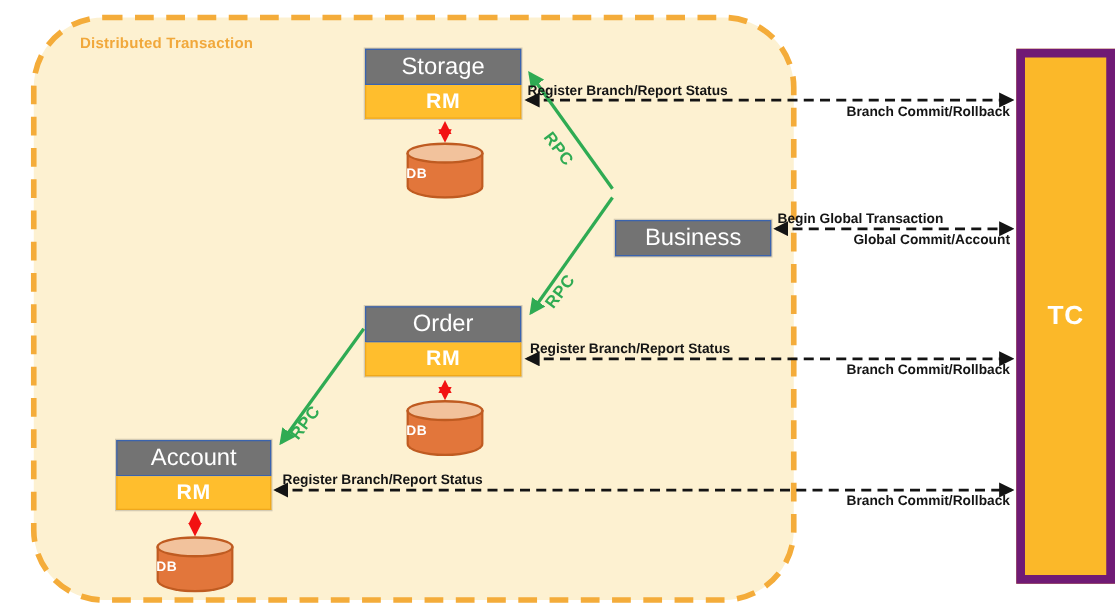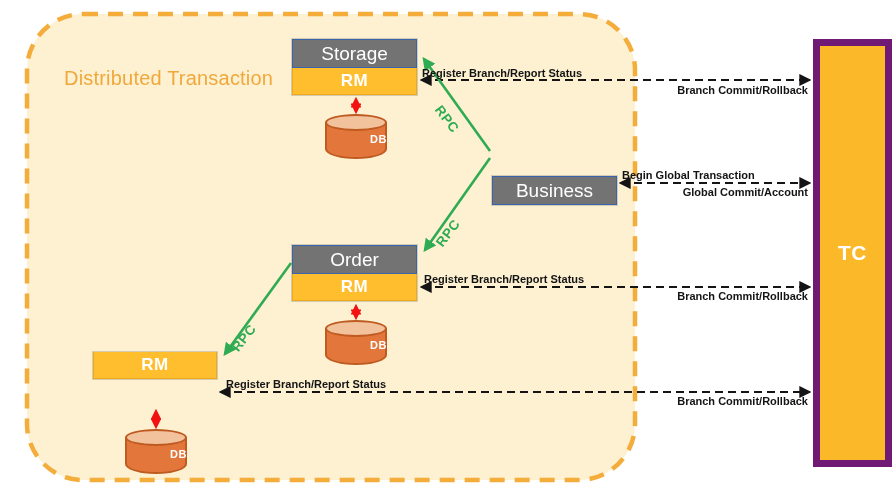--- a/index.html
+++ b/index.html
@@ -1,34 +1,34 @@
 <!DOCTYPE html>
 <html><head>
 <meta charset="utf-8">
 <style>
   html,body{margin:0;padding:0;background:#fff;font-family:"Liberation Sans",sans-serif;}
   .stage{position:relative;width:896px;height:491px;background:#fff;overflow:hidden;}
   .overlay{position:absolute;left:0;top:0;width:896px;height:491px;}
   .abs{position:absolute;}
-  .boundary-title{left:64px;top:27px;font-size:20px;font-weight:normal;color:#F1A83B;letter-spacing:.2px;white-space:nowrap;margin-top:40px;}
+  .boundary-title{left:64px;top:27px;font-size:12px;font-weight:bold;color:#F1A83B;letter-spacing:.2px;white-space:nowrap;}
   .group{width:125px;box-shadow:0 0 0 1px rgba(90,90,90,.25);}
   .app{height:29px;background:#737373;border:1px solid #3A63AE;box-sizing:border-box;
        display:flex;align-items:center;justify-content:center;color:#fff;font-size:19px;font-weight:500;}
   .role{height:27px;background:#FFBE2D;border:1px solid #EFA81C;border-top:none;box-sizing:border-box;
        display:flex;align-items:center;justify-content:center;color:#fff;font-size:17px;font-weight:bold;letter-spacing:.5px;}
   .tc-box{left:813px;top:39px;width:79px;height:428px;background:#FBB829;border:7px solid #701a75;box-sizing:border-box;
        display:flex;align-items:center;justify-content:center;}
   .tc-box span{color:#fff;font-size:21px;font-weight:bold;letter-spacing:.5px;}
   .db-cyl{width:62px;height:46px;}
   .db-top{position:absolute;left:0;top:0;width:62px;height:17px;border-radius:50%;background:#F2C29C;
        border:2px solid #BF5B21;box-sizing:border-box;z-index:2;}
   .db-body{position:absolute;left:0;top:8px;width:62px;height:37px;background:#E2763B;
        border:2px solid #BF5B21;border-top:none;box-sizing:border-box;
        border-radius:0 0 31px 31px / 0 0 10px 10px;z-index:1;}
-  .db-label{position:absolute;left:0;top:19px;width:62px;text-align:right;color:#fff;
+  .db-label{position:absolute;left:0;top:19px;width:62px;text-align:left;color:#fff;
        font-size:11px;font-weight:bold;z-index:3;letter-spacing:.5px;}
   .lbl{font-size:11px;font-weight:bold;color:#141414;white-space:nowrap;line-height:12px;}
   .rpc{font-size:13.5px;font-weight:bold;color:#2FAB53;white-space:nowrap;letter-spacing:.5px;}
 </style>
 </head>
 <body>
 
 <div class="stage">
 
   <svg class="overlay" viewBox="0 0 896 491">
@@ -90,20 +90,23 @@
         <span>RM</span>
       </div>
   </div>
   <div class="abs db-cyl" style="left:325px;top:320px;">
     <div class="db-top"></div>
     <div class="db-body"></div>
     <div class="db-label">DB</div>
   </div>
 
   <div class="abs group" style="left:93px;top:352px;width:124px;">
+    <div class="app">
+        <span>Account</span>
+      </div>
     <div class="role">
         <span>RM</span>
       </div>
   </div>
   <div class="abs db-cyl" style="left:125px;top:429px;">
     <div class="db-top"></div>
     <div class="db-body"></div>
     <div class="db-label">DB</div>
   </div>
 

